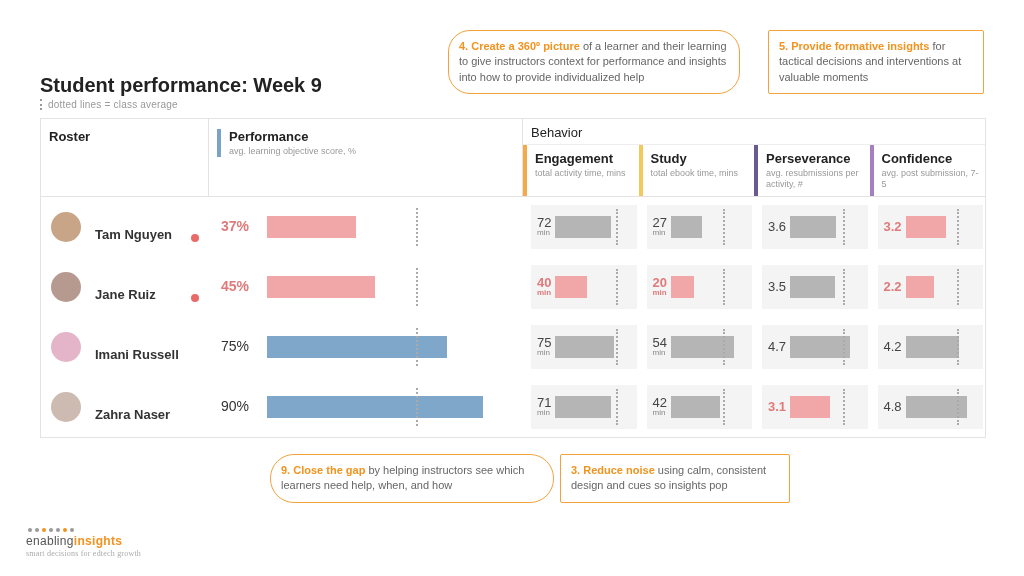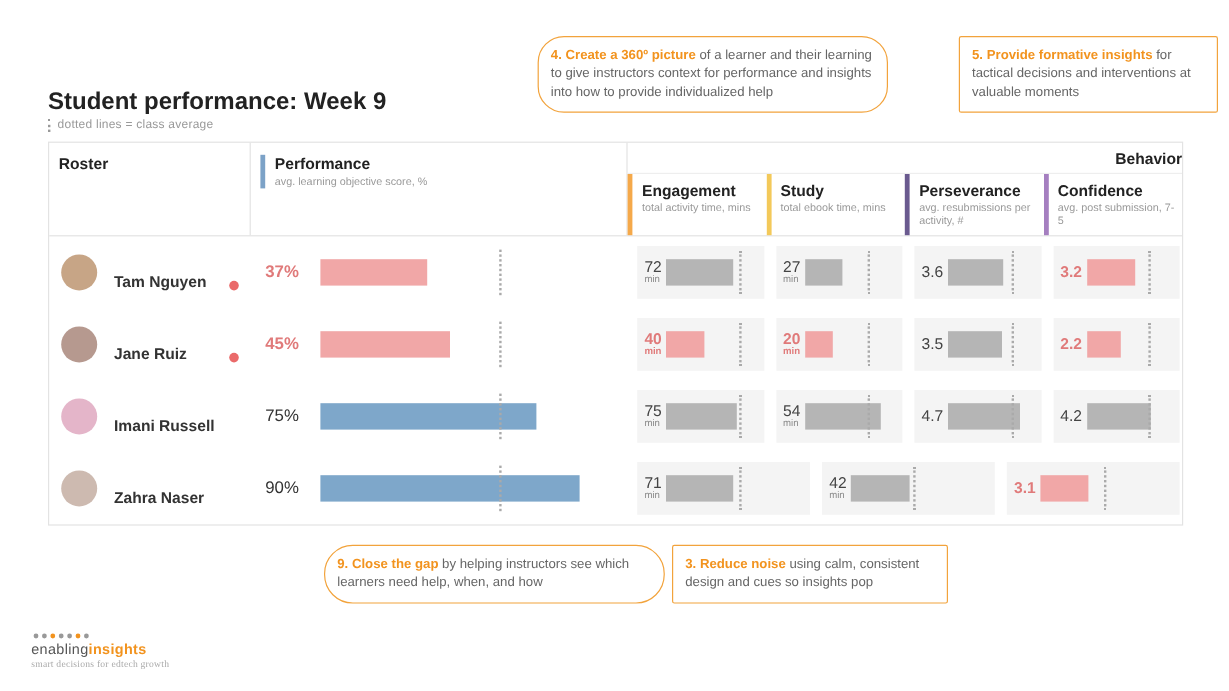--- a/index.html
+++ b/index.html
@@ -7,32 +7,32 @@
   .page { position: relative; width: 1024px; height: 576px; }
 
   .title { position: absolute; left: 40px; top: 74px; font-size: 20px; font-weight: 700; color: #222; }
   .subtitle { position: absolute; left: 40px; top: 99px; font-size: 10px; color: #999; letter-spacing: 0.2px; }
   .subtitle::before { content: ""; border-left: 2px dotted #999; margin-right: 6px; }
 
   
   .callout { position: absolute; border: 1px solid #f2a33c; padding: 8px 10px; border-radius: 2px; font-size: 11px; line-height: 1.4; color: #666; background: #fff; }
   .callout b { color: #f2931e; font-weight: 700; }
   .co4 { left: 448px; top: 30px; width: 292px; border-radius: 22px; }
-  .co5 { left: 768px; top: 30px; width: 216px; margin-left: 31px; }
+  .co5 { left: 768px; top: 30px; width: 216px; }
   .co9 { left: 270px; top: 454px; width: 284px; border-radius: 24px; }
   .co3 { left: 560px; top: 454px; width: 230px; }
 
   
   .table { position: absolute; left: 40px; top: 118px; width: 946px; border: 1px solid #e3e3e3; background: #fff; }
   .hdr { display: flex; border-bottom: 1px solid #e3e3e3; }
   .hdr .col { padding: 10px 8px 8px; }
   .col-roster { width: 168px; border-right: 1px solid #e3e3e3; }
   .col-perf { width: 314px; border-right: 1px solid #e3e3e3; }
   .col-beh { flex: 1; }
-  .behtop { font-weight: 700; font-size: 13px; color: #222; padding: 0 0 4px 8px; border-bottom: 1px solid #eee; text-align: right; }
+  .behtop { font-weight: 400; font-size: 13px; color: #222; padding: 0 0 4px 8px; border-bottom: 1px solid #eee; }
   .behrow { display: flex; }
   .bcol { flex: 1; padding: 6px 2px 6px 8px; border-left: 4px solid transparent; }
   .bcol.engage { border-left-color: #f5a94a; }
   .bcol.study  { border-left-color: #f3c95a; }
   .bcol.persev { border-left-color: #6a5a8f; }
   .bcol.conf   { border-left-color: #a57fc0; }
   .hdr-title { font-weight: 700; font-size: 13px; color: #222; }
   .hdr-sub { font-size: 9px; color: #999; margin-top: 2px; line-height: 1.2; }
   .perf-accent { border-left: 4px solid #7ca2c7; padding-left: 8px; }
 
@@ -264,20 +264,27 @@
                 <div class="mval">42<span class="unit">min</span></div>
                 <div class="mbar gray" style="width: 49px;"></div>
                 <div class="mdotted" style="left: 76px;"></div>
               </div>
             </div>
             <div class="mcell">
               <div class="mcellbox">
                 <div class="mval low">3.1</div>
                 <div class="mbar red" style="width: 39.4545px;"></div>
                 <div class="mdotted" style="left: 81.0909px;"></div>
+              </div>
+            </div>
+            <div class="mcell">
+              <div class="mcellbox">
+                <div class="mval">4.8</div>
+                <div class="mbar gray" style="width: 61.0909px;"></div>
+                <div class="mdotted" style="left: 79.8182px;"></div>
               </div>
             </div>
           </div>
         </div>
       </div>
   </div>
 
   <div class="logo">
     <div class="logodots">
       <span></span>

